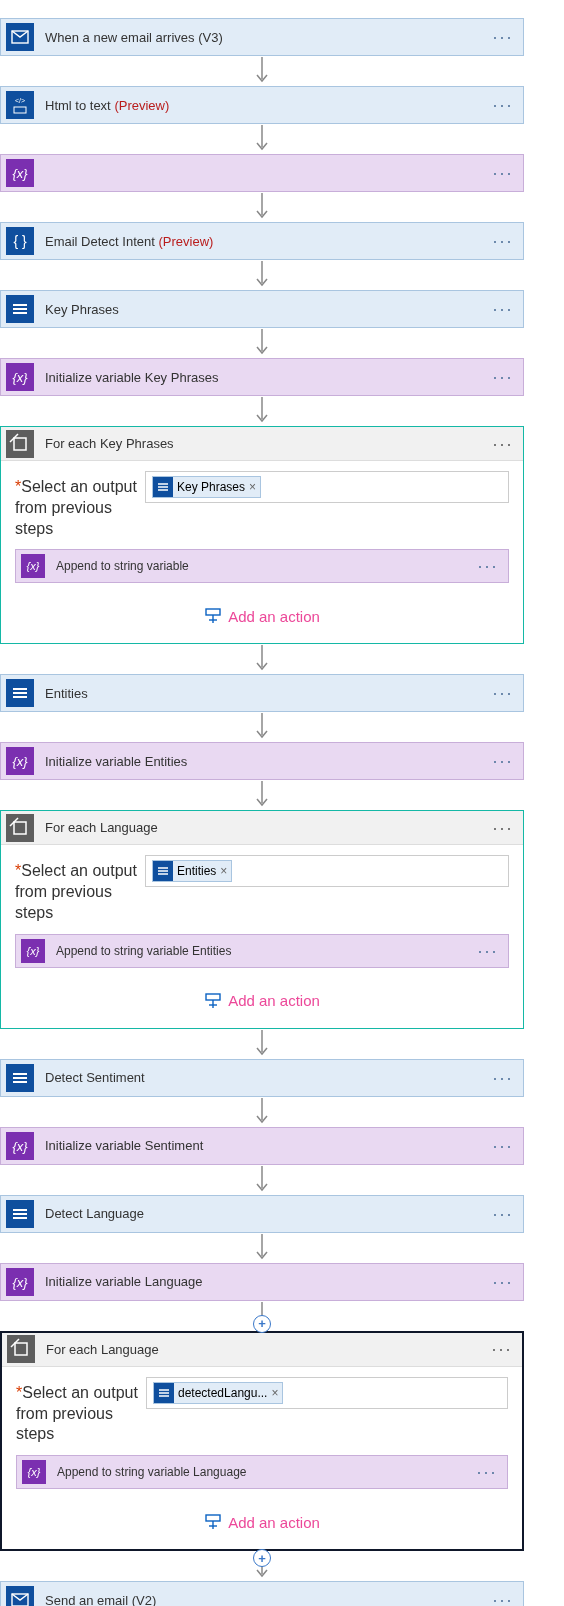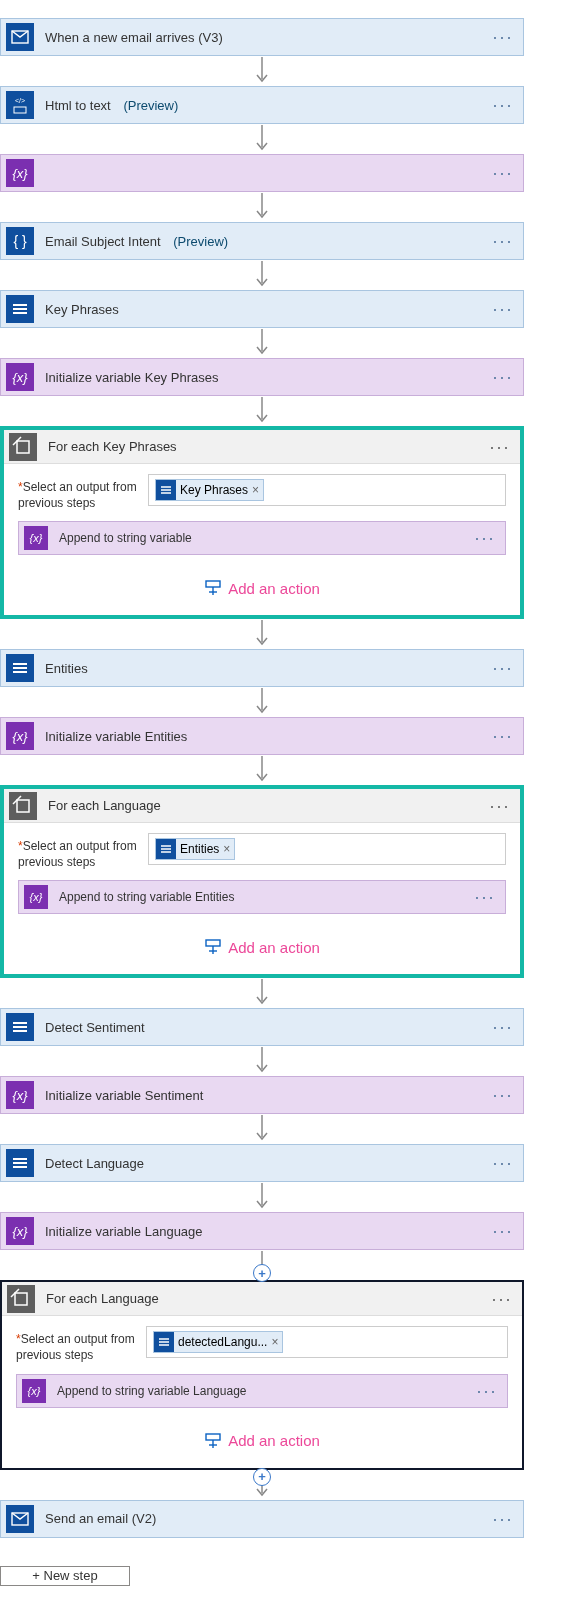--- a/index.html
+++ b/index.html
@@ -5,32 +5,32 @@
 *{box-sizing:border-box;margin:0;padding:0;font-family:"Segoe UI",Arial,sans-serif}
 body{background:#fff;width:564px;margin:0 auto;padding:18px 0}
 .col{display:flex;flex-direction:column;}
 .step{width:524px;height:38px;display:flex;align-items:center;border:1px solid;position:relative;cursor:pointer}
 .step.blue{background:#e1ecf7;border-color:#a9c5e0}
 .step.purple{background:#e9d9f2;border-color:#c8aed9}
 .step.grey{background:#f1f1f1;border-color:#bfbfbf}
 .icon{width:28px;height:28px;margin:0 5px;display:flex;align-items:center;justify-content:center;flex-shrink:0}
 .icon svg{width:28px;height:28px}
 .label{font-size:13px;color:#333;flex:1;white-space:nowrap;overflow:hidden;text-overflow:ellipsis;margin-left:6px}
-.preview{color:#0c4a6e;font-size:13px;margin-left:9px}
+.preview{color:#b91c1c;font-size:13px;margin-left:0}
 .dots{position:absolute;right:10px;top:50%;transform:translateY(-50%);color:#5b7aa1;font-size:18px;letter-spacing:1px;line-height:1;cursor:pointer}
 .dots.grey{color:#666}
 .arrow{display:flex;flex-direction:column;align-items:center;justify-content:center;height:30px;width:524px;position:relative}
 .arrow svg{width:14px;height:28px}
 .plus{position:absolute;width:18px;height:18px;border:1px solid #3a78c9;border-radius:50%;background:#fff;display:flex;align-items:center;justify-content:center;color:#3a78c9;font-size:13px;font-weight:bold;cursor:pointer}
-.container{width:524px;border:4px solid #14b8a6;background:#fff}
+.container{width:524px;border:1px solid #14b8a6;background:#fff}
 .container.selected{border:2px solid #0f172a}
 .container .step.grey{width:100%;border:none;border-bottom:1px solid #ddd;height:34px}
 .body{padding:10px 14px 4px}
 .row{display:flex;align-items:flex-start;margin-bottom:10px}
-.fieldlabel{width:130px;font-size:12px;color:#333;padding-top:6px;line-height:1.3}
+.fieldlabel{width:130px;font-size:16px;color:#333;padding-top:6px;line-height:1.3}
 .req{color:#d83b01}
 .fieldbox{flex:1;border:1px solid #ccc;height:32px;display:flex;align-items:center;padding:0 6px}
 .token{display:inline-flex;align-items:center;height:22px;background:#e1ecf7;border:1px solid #a9c5e0;padding:0 4px 0 0;font-size:12px}
 .token .ticon{width:20px;height:20px;margin-right:4px;display:flex;align-items:center;justify-content:center}
 .token .tx{margin-left:4px;color:#666;cursor:pointer}
 .inner{width:100%;height:34px;display:flex;align-items:center;border:1px solid #c8aed9;background:#e9d9f2;position:relative;margin-bottom:6px}
 .inner .icon{width:24px;height:24px;margin:0 5px}
 .inner .label{font-size:12px}
 .addaction{display:flex;align-items:center;justify-content:center;padding:18px 0 14px;color:#ec4899;font-size:15px;cursor:pointer}
 .addaction svg{margin-right:6px}
@@ -93,21 +93,21 @@
       </svg>
     </div>
 
 <div class="step blue">
  <span class="icon">
         <svg viewBox="0 0 28 28">
           <rect width="28" height="28" fill="#0f4f9e"></rect>
           <text x="14" y="19" font-size="14" fill="#fff" text-anchor="middle">{ }</text>
         </svg>
       </span>
- <span class="label"><span>Email Subject Intent</span> <span class="preview">(Preview)</span></span>
+ <span class="label"><span>Email Detect Intent</span> <span class="preview">(Preview)</span></span>
  <span class="dots">···</span>
 </div>
 <div class="arrow">
       <svg viewBox="0 0 14 28">
         <line x1="7" y1="0" x2="7" y2="22" stroke="#888" stroke-width="1.5"></line>
         <path d="M2 18 L7 24 L12 18" fill="none" stroke="#888" stroke-width="1.5"></path>
       </svg>
     </div>
 
 <div class="step blue">

